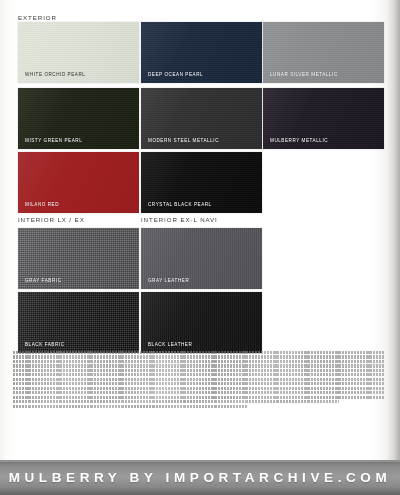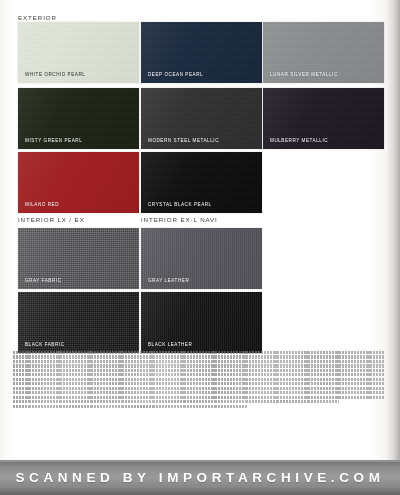--- a/index.html
+++ b/index.html
@@ -259,16 +259,16 @@
       <div class="legal-line"></div>
       <div class="legal-line"></div>
       <div class="legal-line mid"></div>
       <div class="legal-line short"></div>
     </div>
 
   <div class="scan-edge-right"></div>
 
   <div id="watermark">
     <div class="wm-top-edge"></div>
-    <div class="wm-text">SCANNED BY IMPORTARCHIVE.COM</div>
+    <div class="wm-text">MULBERRY BY IMPORTARCHIVE.COM</div>
   </div>
 
 </div>
 
 </body></html>

